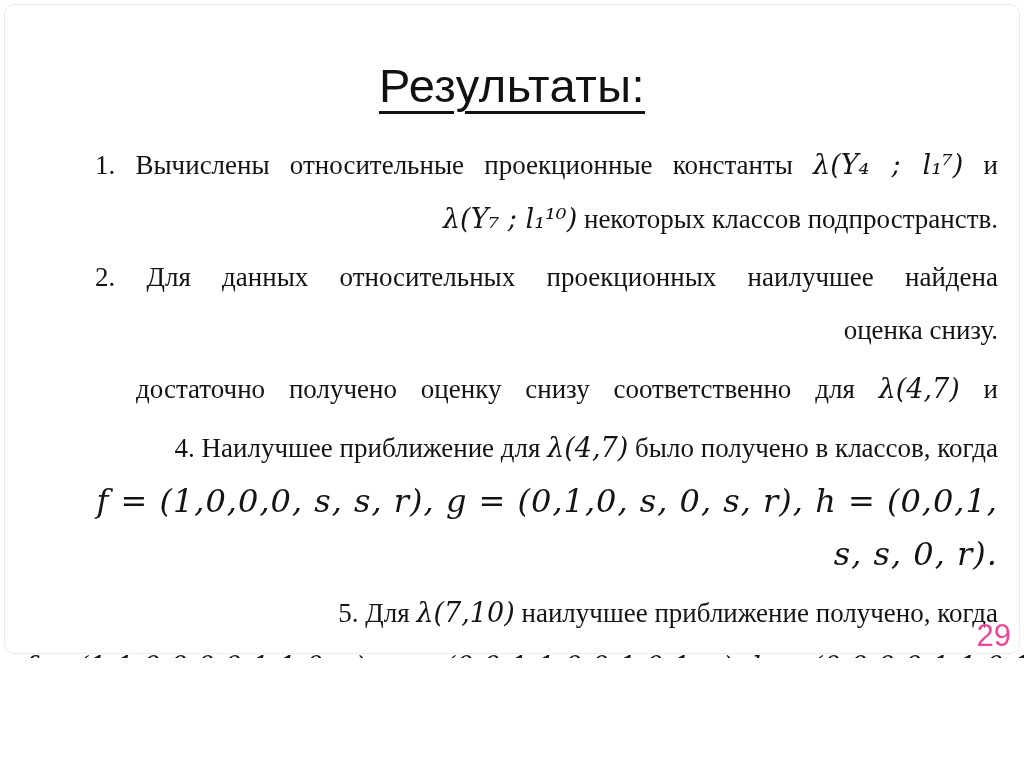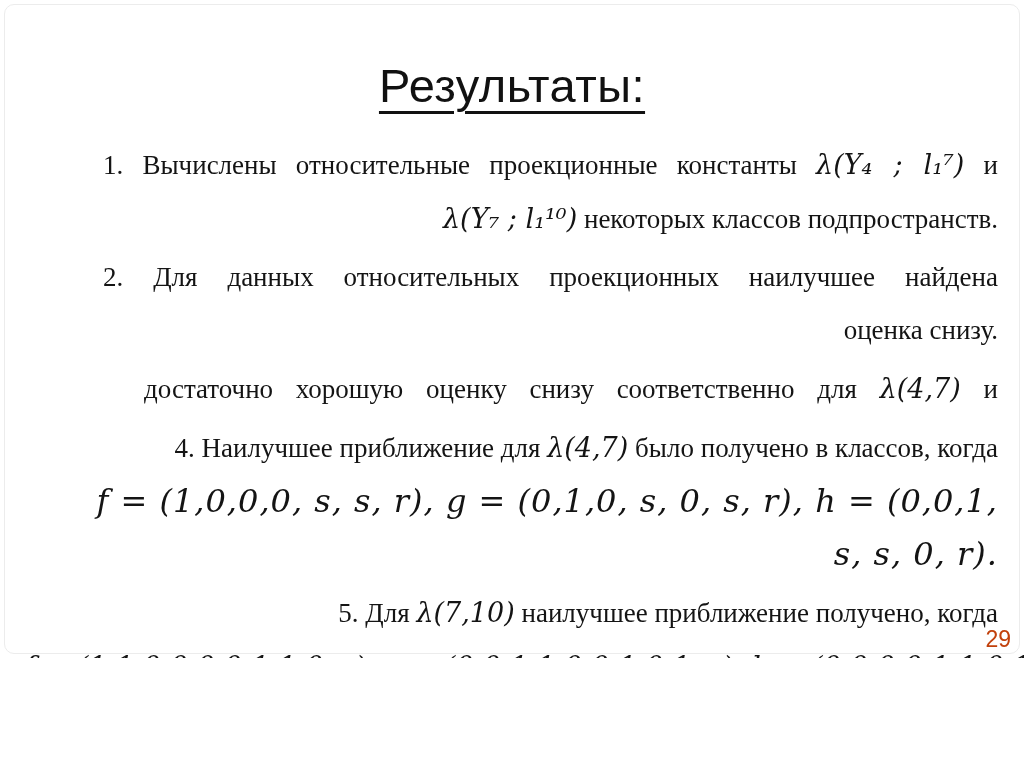--- a/index.html
+++ b/index.html
@@ -37,42 +37,42 @@
     text-underline-offset: 9px;
   }
   .content {
     position: absolute;
     left: 95px;
     right: 26px;
     top: 138px;
     font-size: 27px;
   }
   .line { line-height: 53px; text-align: right; }
-  .justify { text-align: justify; text-align-last: justify; margin-left: 8px; }
+  .justify { text-align: justify; text-align-last: justify; }
   .cont { padding-left: 41px; }
   .item + .item { margin-top: 5px; }
   .math {
     font-style: italic;
     font-family: "DejaVu Serif", serif;
   }
   .formula-line { font-size: 32px; letter-spacing: 1px; }
   .wide {
     margin-left: -70px;
     font-size: 28px;
     letter-spacing: 0.2px;
     white-space: nowrap;
   }
   .pagenum {
     position: absolute;
     right: 13px;
     bottom: 7px;
     font-family: "Liberation Sans", sans-serif;
-    font-size: 23px;
+    font-size: 31px;
     line-height: 1;
-    color: #c2410c;
+    color: #ec4899;
   }
 </style>
 </head>
 <body>
 
 <div class="slide">
   <div class="frame"></div>
 
   <div class="title">
     <span class="title-text">Результаты:</span>
@@ -98,21 +98,21 @@
         <span class="num">2.</span>
         <span>Для  данных  относительных  проекционных  наилучшее  найдена</span>
       </div>
       <div class="line cont">
         <span>оценка снизу.</span>
       </div>
     </div>
 
     <div class="item">
       <div class="line cont justify">
-        <span>достаточно  хорошую  оценку  снизу  соответственно  для</span>
+        <span>достаточно  получено  оценку  снизу  соответственно  для</span>
         <span class="math">λ(4,7)</span>
         <span>и</span>
       </div>
     </div>
 
     <div class="item">
       <div class="line">
         <span class="num">4.</span>
         <span>Наилучшее приближение для</span>
         <span class="math">λ(4,7)</span>

